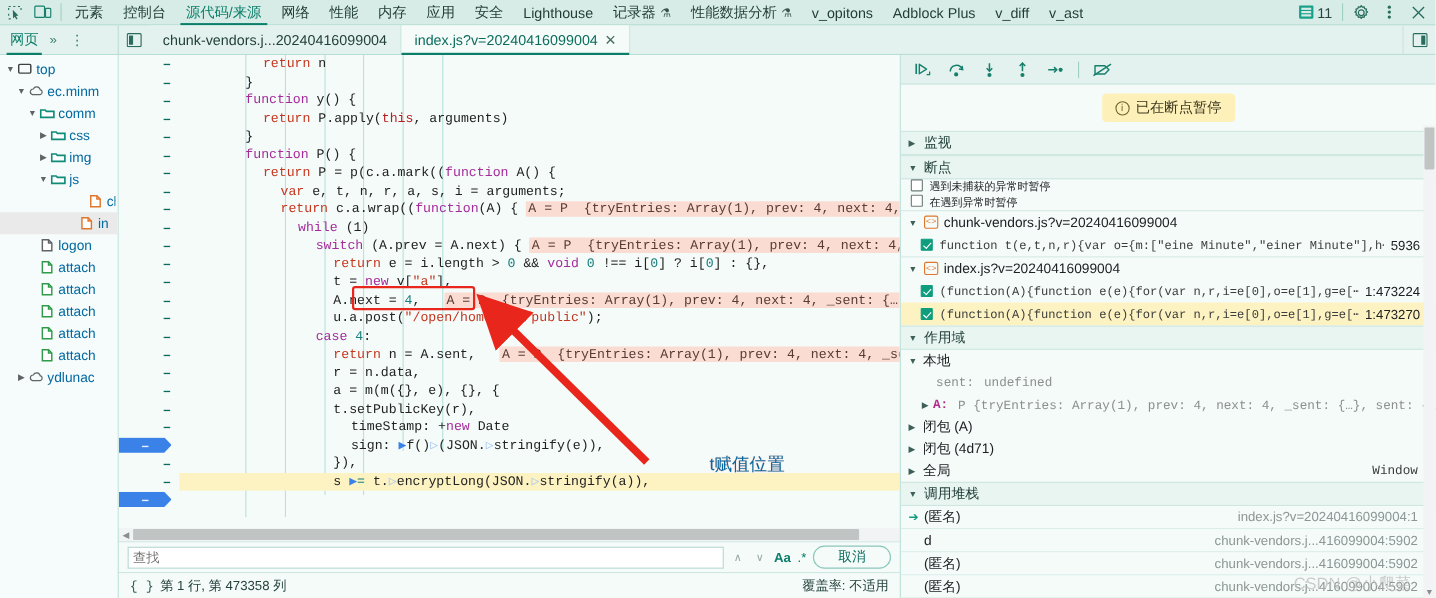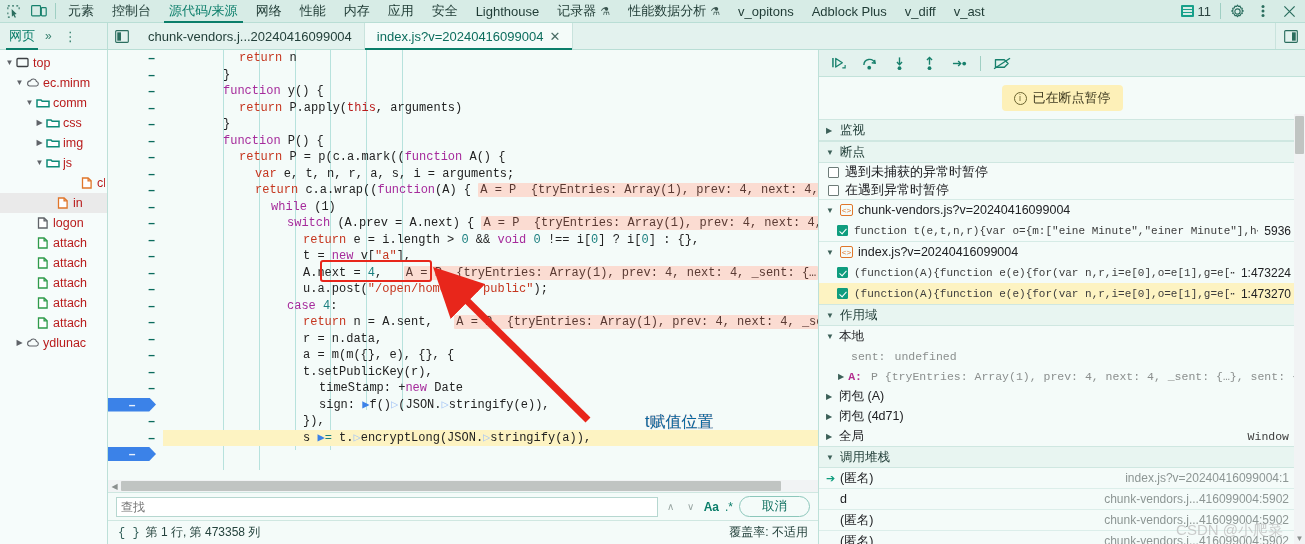--- a/index.html
+++ b/index.html
@@ -91,21 +91,21 @@
     font-size:12.5px;
     position:relative;
   }
   .tree-row {
     display:flex; align-items:center; height:20px; white-space:nowrap; overflow:hidden;
     padding-right:2px;
   }
   .tree-row.selected { background:#eaeaea; }
   .tw { width:11px; min-width:11px; text-align:center; color:#5f6368; font-size:8px; line-height:1;}
   .ic { width:15px;min-width:15px; height:14px; display:inline-flex;align-items:center;justify-content:center;margin-right:3px;}
-  .tree-label { overflow:hidden; text-overflow:clip; color:#b91c1c; }
+  .tree-label { overflow:hidden; text-overflow:clip; color:#0369a1; }
 
   
   .editor-wrap { flex:1; display:flex; flex-direction:column; min-width:0; background:#f4fbf9; }
   .editor-area { flex:1; display:flex; min-height:0; position:relative; overflow:hidden; background:#f4fbf9; }
   .gutter {
     width:55px; min-width:55px; background:#f4fbf9; position:relative;
     border-right:0px solid transparent;
   }
   .g-row { height:16.5px; display:flex; align-items:center; justify-content:flex-end; padding-right:8px; position:relative;}
   .dashmark { color:#0a6b5d; font-size:12px; line-height:1; font-weight:600;}
@@ -195,21 +195,21 @@
     padding:4px 12px;font-size:13px;display:flex;align-items:center;gap:6px;
   }
   .info-ic{width:13px;height:13px;border:1.3px solid #6b6430;border-radius:50%;
     display:inline-flex;align-items:center;justify-content:center;font-size:9px;line-height:1;color:#6b6430;}
   .sec-head{
     height:22px;min-height:22px;display:flex;align-items:center;gap:5px;
     background:#e8f5f1;border-top:1px solid #cfe7e1;border-bottom:1px solid #cfe7e1;
     padding-left:7px;font-size:12.5px;color:#1d3a34;
   }
   .tri{font-size:8px;color:#3c6058;width:9px;display:inline-block;}
-  .chk-row{height:20px;display:flex;align-items:center;gap:6px;padding-left:9px;font-size:13px;color:#202124;font-family:Liberation Mono, monospace;}
+  .chk-row{height:20px;display:flex;gap:6px;padding-left:9px;font-size:10px;color:#202124;font-family:Liberation Mono, monospace;}
   .chk{width:11px;height:11px;border:1px solid #6d7b78;background:#fff;border-radius:1px;display:inline-block;}
   .chk.on{background:#0f9d7e;border-color:#0f9d7e;position:relative;}
   .chk.on:after{content:"";position:absolute;left:3px;top:0.5px;width:3px;height:6px;border:solid #fff;border-width:0 1.6px 1.6px 0;transform:rotate(42deg);}
   .bp-file-row{
     height:21px;display:flex;align-items:center;gap:5px;padding-left:7px;font-size:12.5px;
     border-top:1px solid #d6ebe6;
   }
   .js-ic{width:13px;height:12px;border:1.2px solid #e0762a;border-radius:2px;color:#e0762a;font-size:8px;
     display:inline-flex;align-items:center;justify-content:center;font-family:"Liberation Mono",monospace;}
   .bp-item{
@@ -422,21 +422,21 @@
         <div class="tree-row" style="padding-left: 68px;">
           <span class="tw"></span>
           <span class="ic">
             <svg width="14" height="12" viewBox="0 0 14 12">
               <path d="M2.5 1h5.6l3 2.9v7.1h-8.6z" fill="#fff" stroke="#e0762a" stroke-width="1.3"></path>
               <path d="M8.1 1v2.9h3" fill="none" stroke="#e0762a" stroke-width="1.3"></path>
             </svg>
           </span>
           <span class="tree-label">ch</span>
         </div>
-        <div class="tree-row selected" style="padding-left: 44px; align-items: center;">
+        <div class="tree-row selected" style="padding-left: 60px; align-items: center;">
           <span class="tw"></span>
           <span class="ic">
             <svg width="14" height="12" viewBox="0 0 14 12">
               <path d="M2.5 1h5.6l3 2.9v7.1h-8.6z" fill="#fff" stroke="#e0762a" stroke-width="1.3"></path>
               <path d="M8.1 1v2.9h3" fill="none" stroke="#e0762a" stroke-width="1.3"></path>
             </svg>
           </span>
           <span class="tree-label">in</span>
         </div>
         <div class="tree-row" style="padding-left: 24px;">

